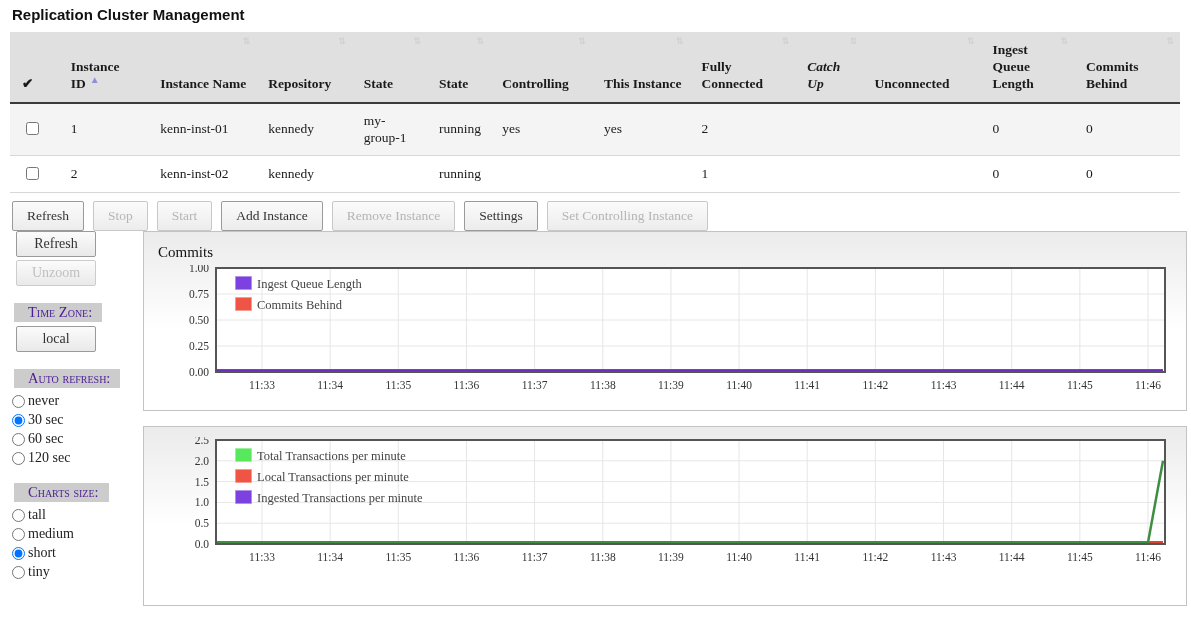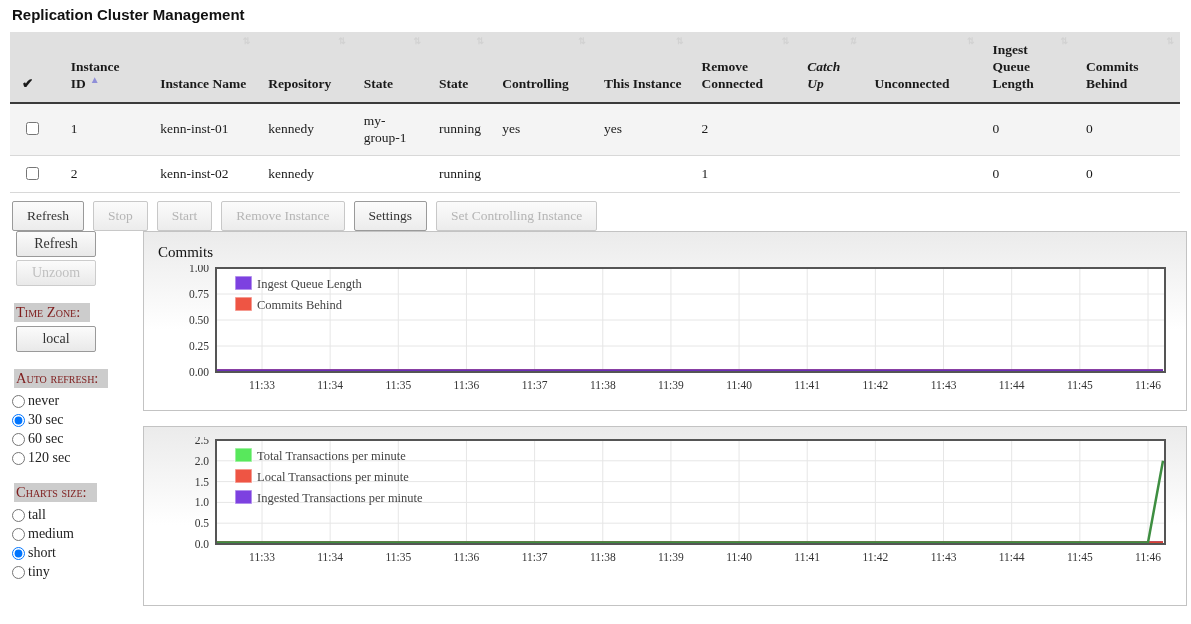--- a/index.html
+++ b/index.html
@@ -63,22 +63,22 @@
   .side-btn {
     display:block; width:80px; margin:0 0 3px 4px;
     font-family:"Liberation Serif", serif; font-size:14px; color:#333;
     background:linear-gradient(#fbfbfb,#e9e9e9);
     border:1px solid #9a9a9a; border-radius:2px;
     padding:4px 0; text-align:center; cursor:pointer;
   }
   .side-btn:disabled { color:#c0c0c0; border-color:#cccccc; cursor:default; }
   .side-label {
     display:inline-block;
-    font-variant:small-caps; font-size:14.5px; color:#7f1d1d;
-    background:#cccccc; padding:1px 10px 1px 2px;
+    font-variant:small-caps; font-size:14.5px; color:#4c1d95;
+    background:#cccccc; padding:1px 10px 1px 14px;
     margin:14px 0 4px 2px;
   }
   .radio-line { display:flex; align-items:center; margin:1px 0 3px 0; font-size:14px; color:#222; }
   .radio-line input { margin:0 3px 0 0; width:13px; height:13px; }
 
   .charts-col { flex:1; display:flex; flex-direction:column; gap:15px; }
   .chart-panel {
     width:1044px; height:180px;
     border:1px solid #c3c3c3;
     background:linear-gradient(#ebebeb, #ffffff 55%);
@@ -97,21 +97,21 @@
     <thead>
         <tr id="thead-row">
           <th class="col-check" style="width: 48px;"><span>✔</span></th>
           <th style="width: 88px;"><span>Instance ID</span><span class="sort-active">▲</span></th>
           <th style="width: 106px;"><span>Instance Name</span><span class="sort-faint">⇅</span></th>
           <th style="width: 94px;"><span>Repository</span><span class="sort-faint">⇅</span></th>
           <th style="width: 74px;"><span>State</span><span class="sort-faint">⇅</span></th>
           <th style="width: 62px;"><span>State</span><span class="sort-faint">⇅</span></th>
           <th style="width: 100px;"><span>Controlling</span><span class="sort-faint">⇅</span></th>
           <th style="width: 96px;"><span>This Instance</span><span class="sort-faint">⇅</span></th>
-          <th style="width: 104px;"><span>Remove Connected</span><span class="sort-faint">⇅</span></th>
+          <th style="width: 104px;"><span>Fully Connected</span><span class="sort-faint">⇅</span></th>
           <th style="width: 66px; font-style: italic;"><span>Catch Up</span><span class="sort-faint">⇅</span></th>
           <th style="width: 116px;"><span>Unconnected</span><span class="sort-faint">⇅</span></th>
           <th style="width: 92px;"><span>Ingest Queue Length</span><span class="sort-faint">⇅</span></th>
           <th style="width: 104px;"><span>Commits Behind</span><span class="sort-faint">⇅</span></th>
         </tr>
       </thead>
     <tbody id="tbody">
         <tr class="row-odd">
           <td class="cell-check"><input type="checkbox" style=""></td>
           <td>1</td>
@@ -142,20 +142,21 @@
           <td>0</td>
           <td>0</td>
         </tr>
       </tbody>
   </table>
 
   <div class="toolbar" id="toolbar">
       <button class="btn">Refresh</button>
       <button class="btn" disabled="">Stop</button>
       <button class="btn" disabled="">Start</button>
+      <button class="btn">Add Instance</button>
       <button class="btn" disabled="">Remove Instance</button>
       <button class="btn">Settings</button>
       <button class="btn" disabled="">Set Controlling Instance</button>
     </div>
 
 
   <div class="perf-row">
     <div class="perf-sidebar">
       <button class="side-btn">Refresh</button>
       <button class="side-btn" disabled="">Unzoom</button>

